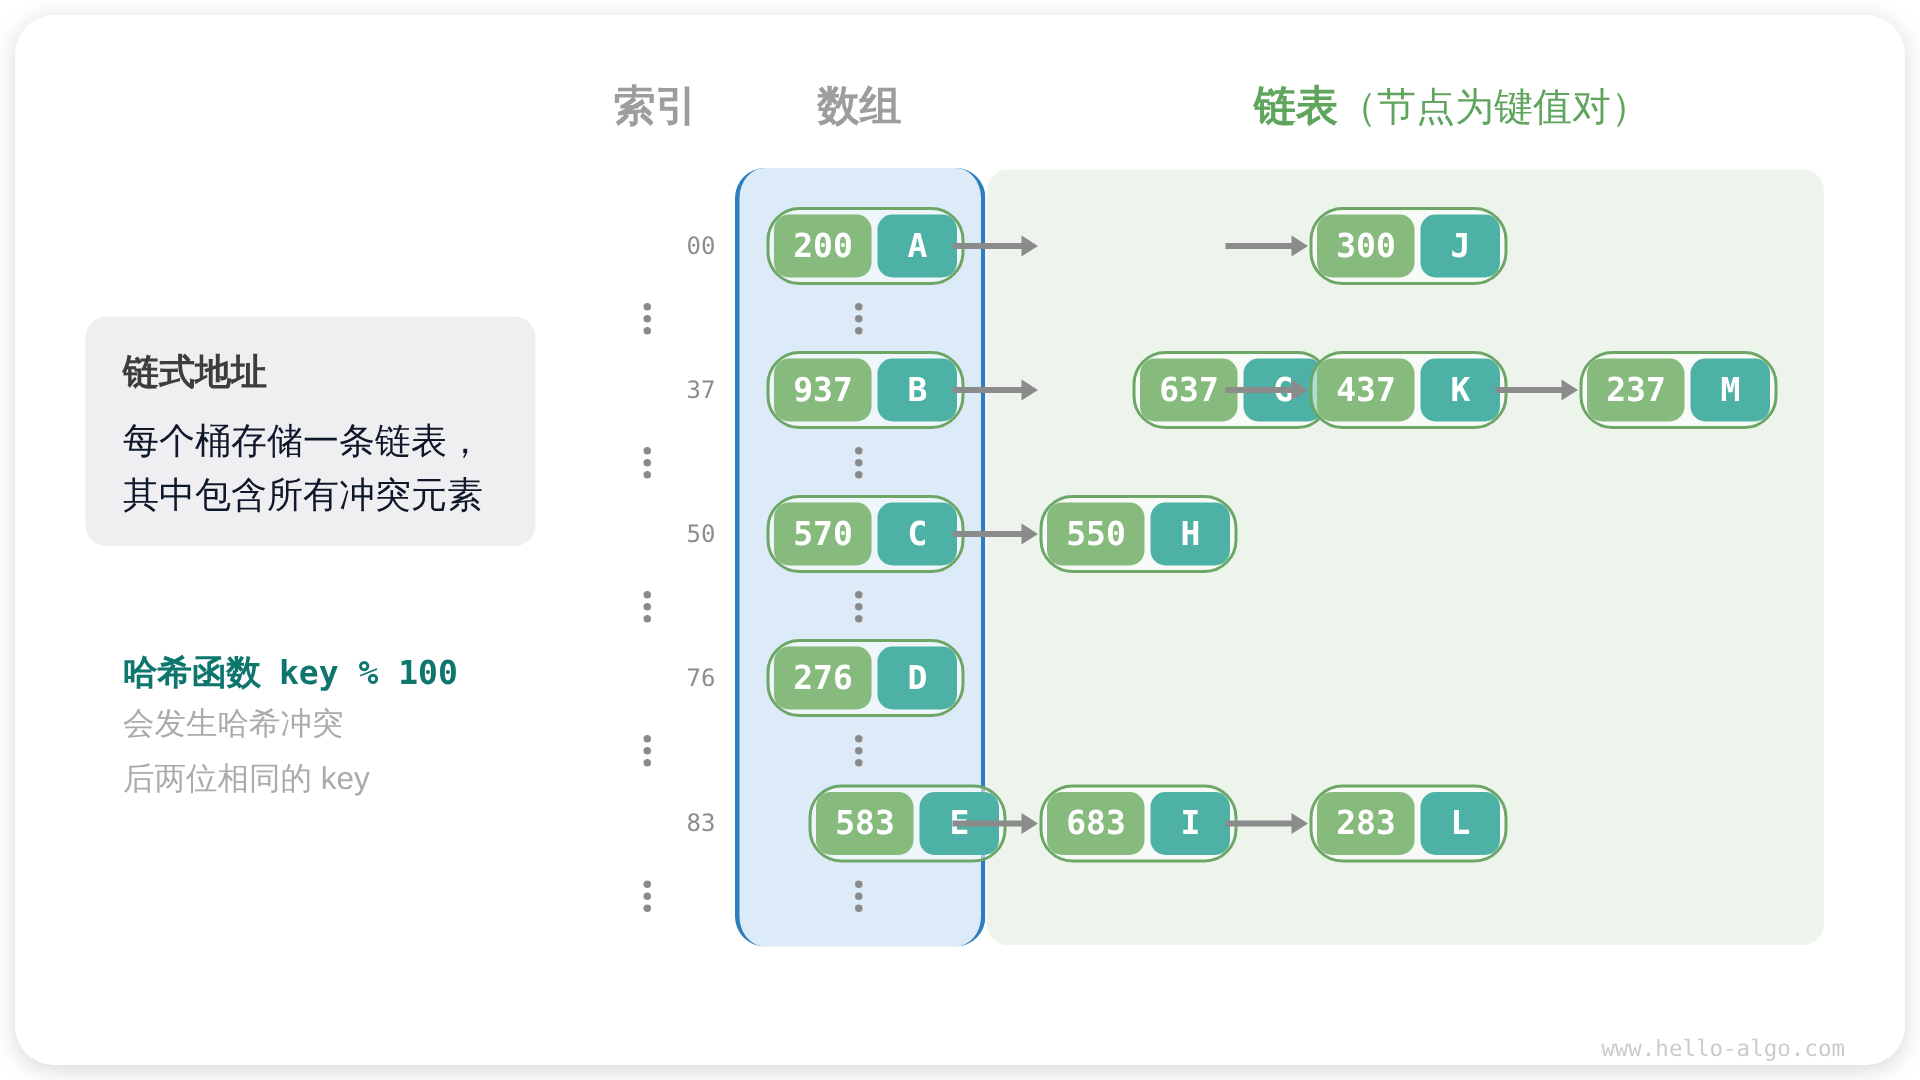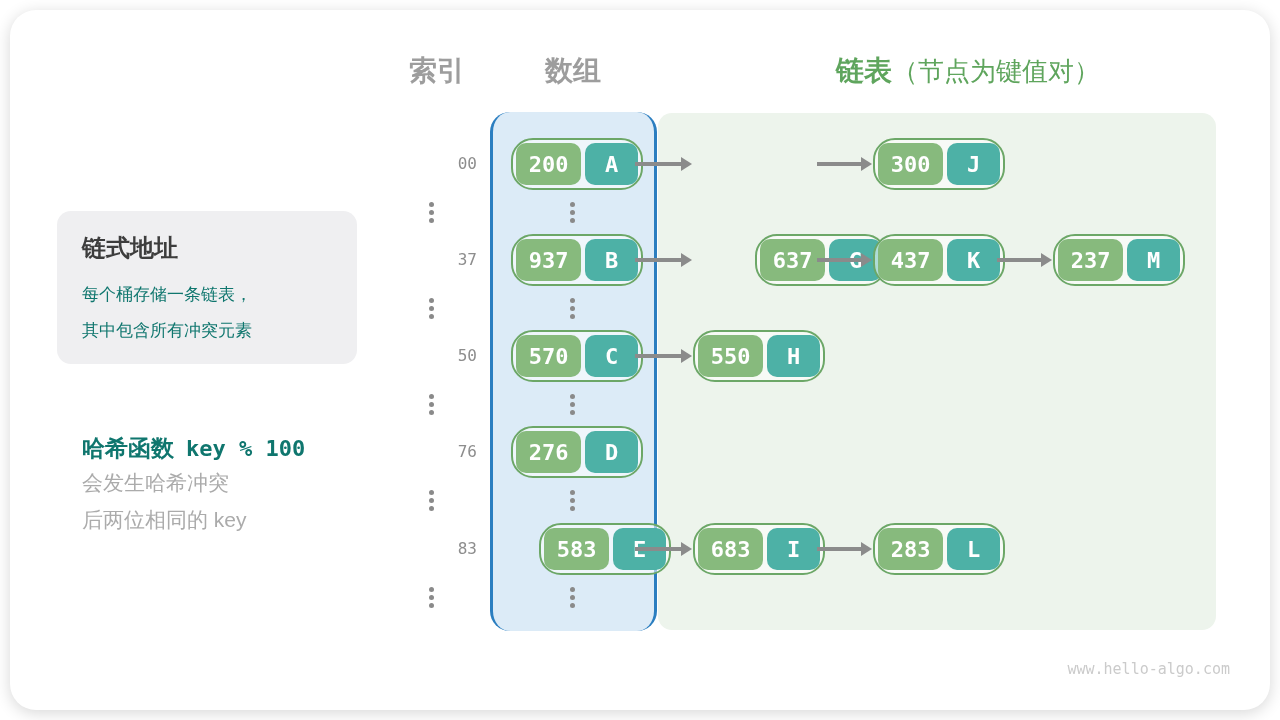--- a/index.html
+++ b/index.html
@@ -43,29 +43,29 @@
 
   
   .arrow{position:absolute;height:4px;background:#8b8b8b;}
   .arrow::after{content:"";position:absolute;right:-10px;top:-5px;width:0;height:0;
     border-left:11px solid #8b8b8b;border-top:7px solid transparent;border-bottom:7px solid transparent;}
 
   
   .info-box{position:absolute;left:57px;top:211px;width:300px;height:153px;box-sizing:border-box;
     background:#efeff1;border-radius:14px;padding:21px 25px;}
   .info-box .title{font-size:24px;font-weight:bold;color:#3d3d3d;margin-bottom:13px;}
-  .info-box .line{font-size:17px;color:#0f766e;line-height:36px;}
+  .info-box .line{font-size:24px;color:#0f172a;line-height:36px;}
   .hash-block{position:absolute;left:82px;top:433px;width:300px;}
   .hash-title{font-size:23px;font-weight:bold;color:#0f766e;white-space:nowrap;}
   .hash-title .formula{font-family:"DejaVu Sans Mono","Liberation Mono",monospace;
     font-size:22px;margin-left:12px;}
   .hash-line{font-size:21px;color:#ababab;line-height:37px;}
   .hash-line:first-of-type{margin-top:13px;}
 
-  .watermark{position:absolute;right:50px;top:660px;
+  .watermark{position:absolute;right:50px;top:690px;
     font-family:"DejaVu Sans Mono","Liberation Mono",monospace;
     font-size:15px;color:#cbcbcb;}
 </style>
 </head>
 <body>
 
 <div id="card"></div>
 <div id="stage">
 
   <div class="col-header" style="left:382px">索引</div>

